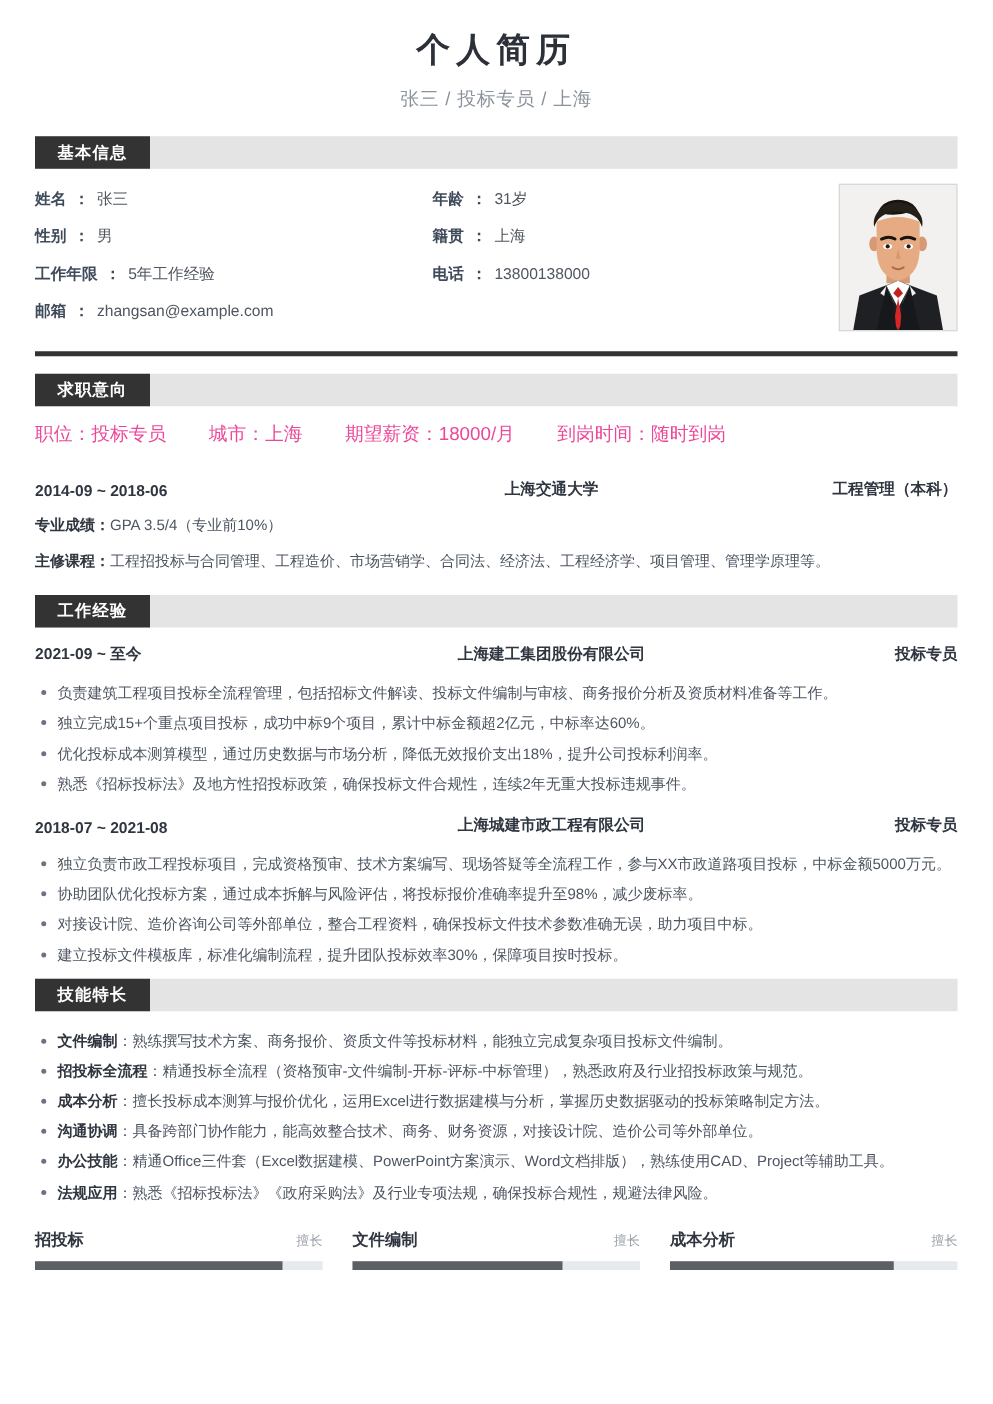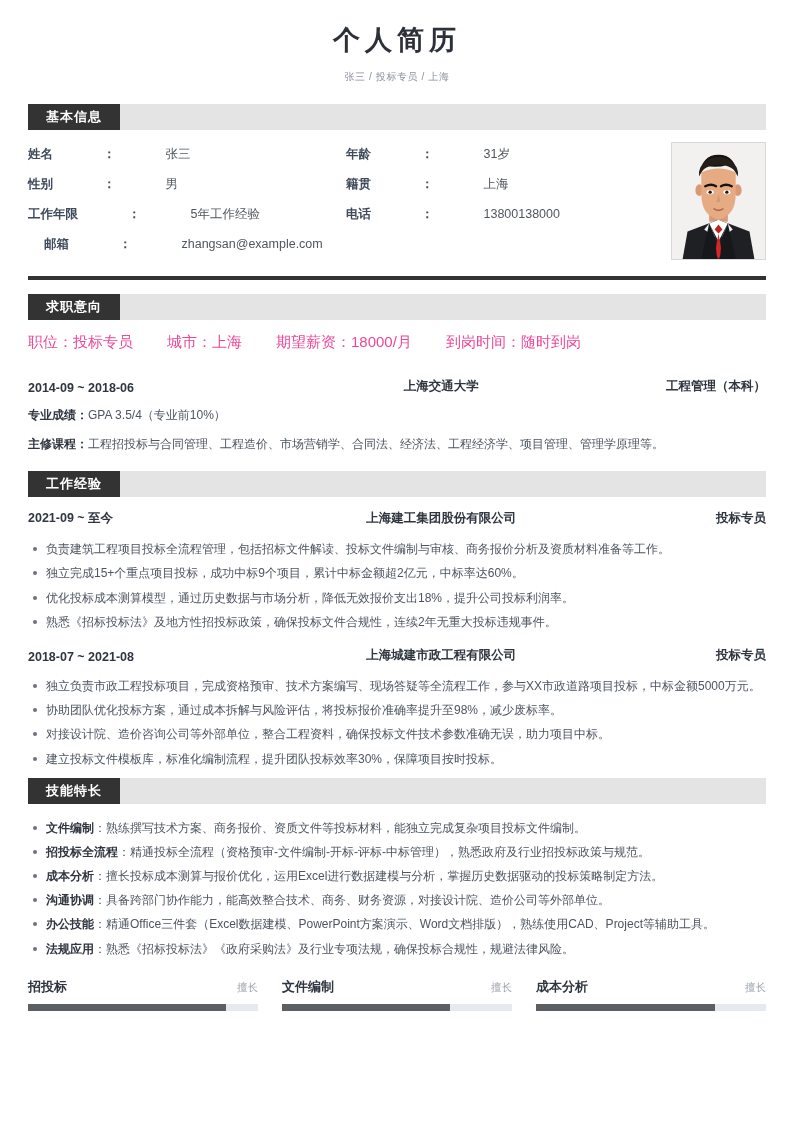--- a/index.html
+++ b/index.html
@@ -28,21 +28,21 @@
     text-align: center;
   }
   .doc-title {
     font-size: 27px;
     font-weight: bold;
     letter-spacing: 5px;
     color: #2c3038;
   }
   .doc-subtitle {
     margin-top: 12px;
-    font-size: 10px;
+    font-size: 15px;
     color: #8a929c;
     letter-spacing: 0.6px;
   }
 
   
   .sec-bar {
     height: 26px;
     background: #e4e4e4;
     display: flex;
     align-items: stretch;
@@ -71,37 +71,36 @@
     display: grid;
     grid-template-columns: 318px 1fr;
     row-gap: 0;
     width: 620px;
   }
   .field {
     display: flex;
     align-items: baseline;
     height: 30px;
     font-size: 12.5px;
-    gap: 44px;
   }
   .field .lbl {
     font-weight: bold;
     color: #3f4a5a;
     white-space: nowrap;
   }
   .field .colon {
     color: #3f4a5a;
     font-weight: bold;
     margin: 0 6px;
   }
   .field .val {
     color: #50565f;
     white-space: nowrap;
   }
-  .field.full { grid-column: 1 / span 2; margin-left: 16px; }
+  .field.full { grid-column: 1 / span 2; }
 
   .photo {
     position: absolute;
     right: 0;
     top: 12px;
     width: 95px;
     height: 118px;
     border: 1px solid #d8d8d8;
     background: #f1f0ee;
     overflow: hidden;

